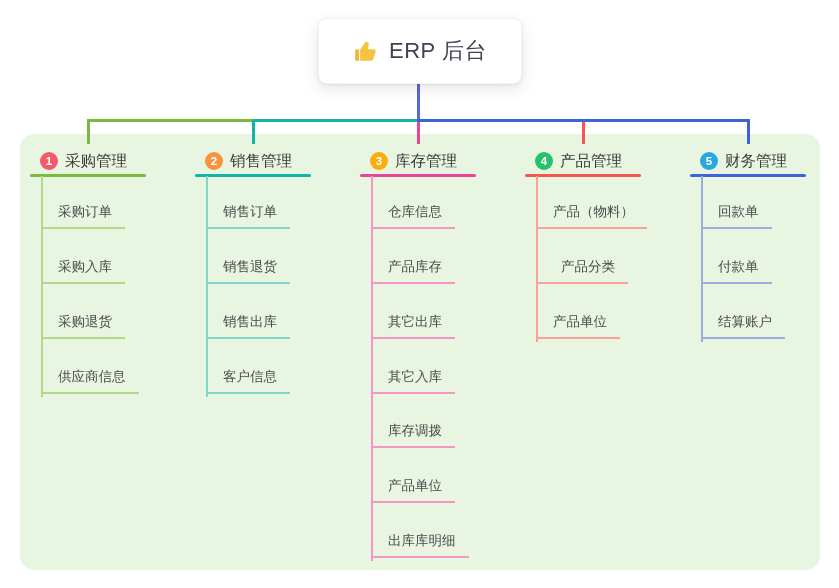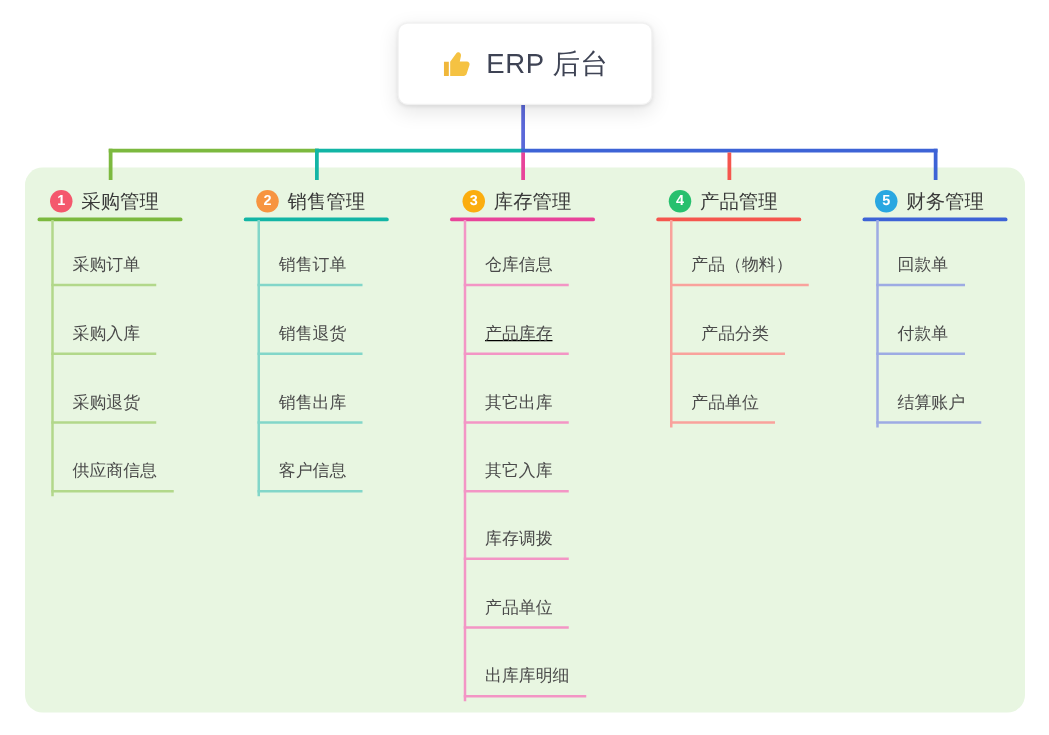--- a/index.html
+++ b/index.html
@@ -121,21 +121,21 @@
         <div class="badge" style="background: rgb(251, 173, 14);">3</div>
         <div class="branch-label">库存管理</div>
       </div>
       <div class="branch-underline" style="background: rgb(232, 68, 154);"></div>
       <div class="vline" style="background: rgb(243, 149, 197); height: 385.1px;"></div>
       <div class="children">
         <div class="child-row">
           <div class="child-wrap" style="border-bottom-color: rgb(243, 149, 197);"><span class="child-label">仓库信息</span></div>
         </div>
         <div class="child-row">
-          <div class="child-wrap" style="border-bottom-color: rgb(243, 149, 197); text-decoration: underline;"><span class="child-label">产品库存</span></div>
+          <div class="child-wrap" style="border-bottom-color: rgb(243, 149, 197);"><span class="child-label">产品库存</span></div>
         </div>
         <div class="child-row">
           <div class="child-wrap" style="border-bottom-color: rgb(243, 149, 197);"><span class="child-label">其它出库</span></div>
         </div>
         <div class="child-row">
           <div class="child-wrap" style="border-bottom-color: rgb(243, 149, 197);"><span class="child-label">其它入库</span></div>
         </div>
         <div class="child-row">
           <div class="child-wrap" style="border-bottom-color: rgb(243, 149, 197);"><span class="child-label">库存调拨</span></div>
         </div>

